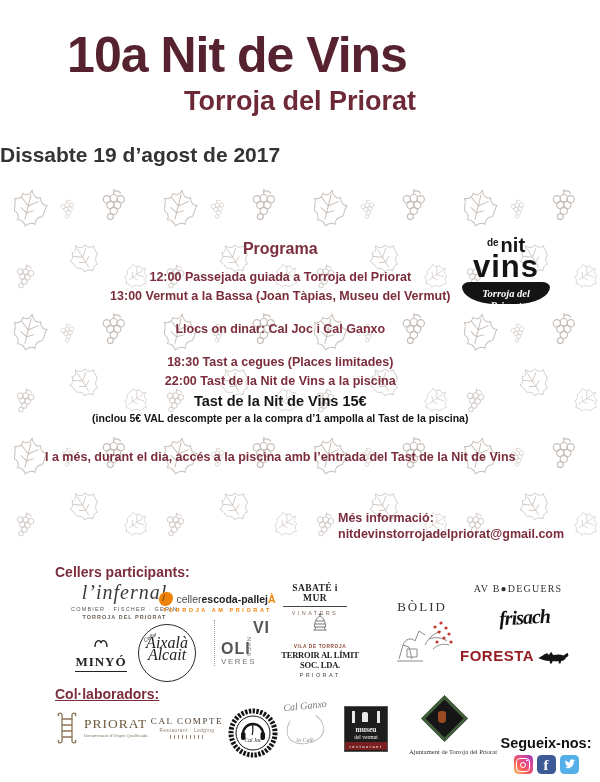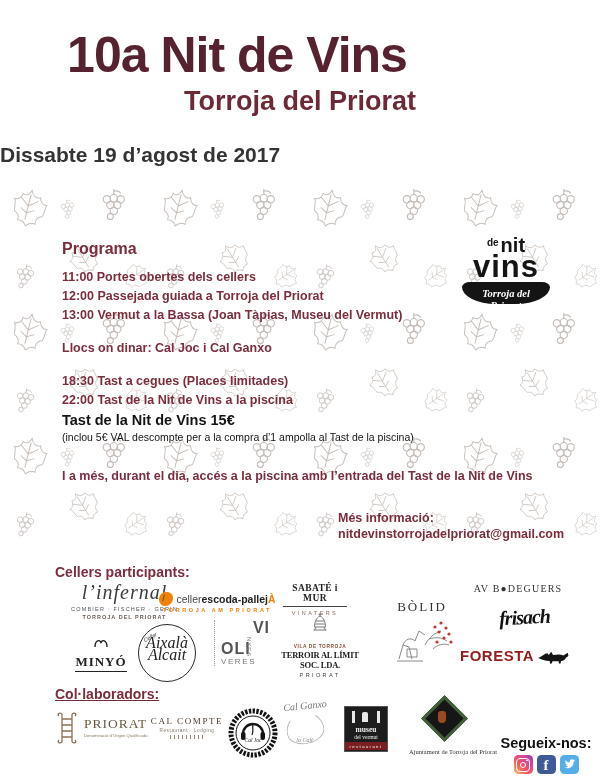--- a/index.html
+++ b/index.html
@@ -10,26 +10,26 @@
   
   .title{position:absolute;left:0;top:26px;width:474px;text-align:center;
     font-size:50px;font-weight:700;letter-spacing:-1px;color:#57222f;}
   .subtitle{position:absolute;left:0;top:86px;width:600px;text-align:center;
     font-size:27px;font-weight:700;color:#6d2936;}
   .date{position:absolute;left:0;top:136px;width:540px;text-align:left;
     font-size:21px;font-weight:700;color:#343434;margin-top:7px;}
   
   .pattern-band{position:absolute;left:0;top:183px;width:600px;height:372px;z-index:0;}
   
-  .program{position:absolute;left:62px;top:240px;z-index:2;color:#7b2d3c;}
+  .program{position:absolute;left:45px;top:240px;z-index:2;color:#7b2d3c;text-align:center;}
   .program-heading{font-size:16px;font-weight:700;margin-bottom:10px;}
   .pline{font-size:12.5px;font-weight:700;line-height:19px;white-space:nowrap;}
   .gap{height:14px;}
   .price-title{font-size:14.5px;font-weight:700;color:#141414;white-space:nowrap;margin-top:2px;}
-  .price-note{font-size:10.5px;font-weight:400;color:#141414;white-space:nowrap;margin-top:3px;}
+  .price-note{font-size:10.5px;font-weight:700;color:#141414;white-space:nowrap;margin-top:3px;}
   .extra{font-size:12.5px;font-weight:700;color:#7b2d3c;white-space:nowrap;margin-top:26px;}
   
   .badge{position:absolute;left:458px;top:234px;width:96px;z-index:2;text-align:center;color:#141414;}
   .badge-l1{font-size:20px;font-weight:700;letter-spacing:0px;line-height:18px;}
   .badge-de{font-size:10px;font-weight:700;vertical-align:6px;margin-right:2px;}
   .badge-vins{font-size:31px;font-weight:800;letter-spacing:1px;line-height:26px;margin-top:0px;}
   .badge-bowl{margin:2px auto 0;width:88px;height:22px;background:#141414;
     border-radius:12% 12% 50% 50% / 30% 30% 100% 100%;
     color:#fff;font-family:"Liberation Serif",serif;font-style:italic;font-weight:700;
     font-size:10.5px;line-height:12px;padding-top:6px;box-sizing:border-box;}
@@ -174,21 +174,20 @@
     <div class="badge-l1"><span class="badge-de">de</span><span>nit</span></div>
     <div class="badge-vins">vins</div>
     <div class="badge-bowl">
       <div>Torroja del</div>
       <div>Priorat</div>
     </div>
   </div>
 
   <div class="program">
     <div class="program-heading">Programa</div>
-    <div class="pline">11:00 Portes obertes dels cellers</div>
     <div class="pline">12:00 Passejada guiada a Torroja del Priorat</div>
     <div class="pline">13:00 Vermut a la Bassa (Joan Tàpias, Museu del Vermut)</div>
     <div class="gap"></div>
     <div class="pline">Llocs on dinar: Cal Joc i Cal Ganxo</div>
     <div class="gap"></div>
     <div class="pline">18:30 Tast a cegues (Places limitades)</div>
     <div class="pline">22:00 Tast de la Nit de Vins a la piscina</div>
     <div class="price-title">Tast de la Nit de Vins 15€</div>
     <div class="price-note">(inclou 5€ VAL descompte per a la compra d’1 ampolla al Tast de la piscina)</div>
     <div class="extra">I a més, durant el dia, accés a la piscina amb l’entrada del Tast de la Nit de Vins</div>

